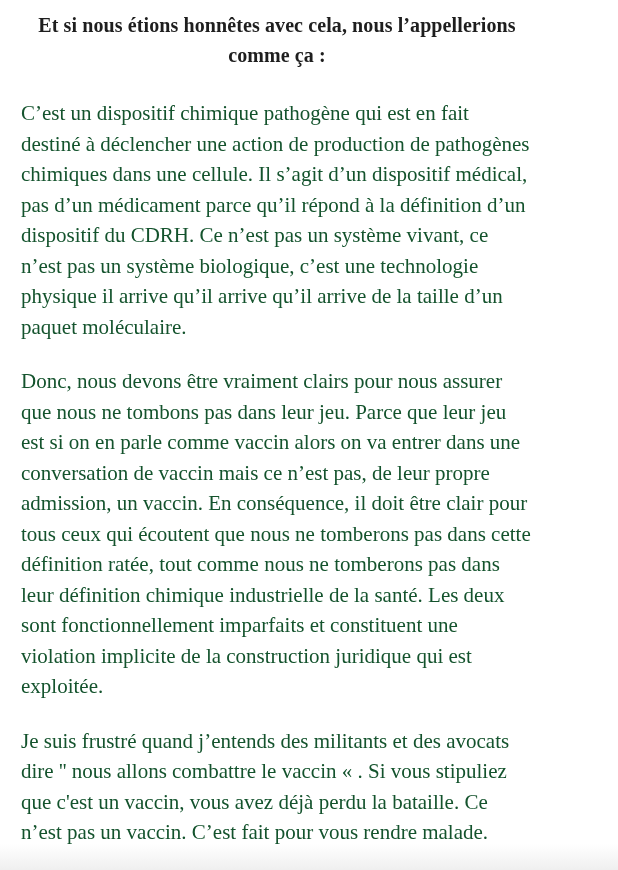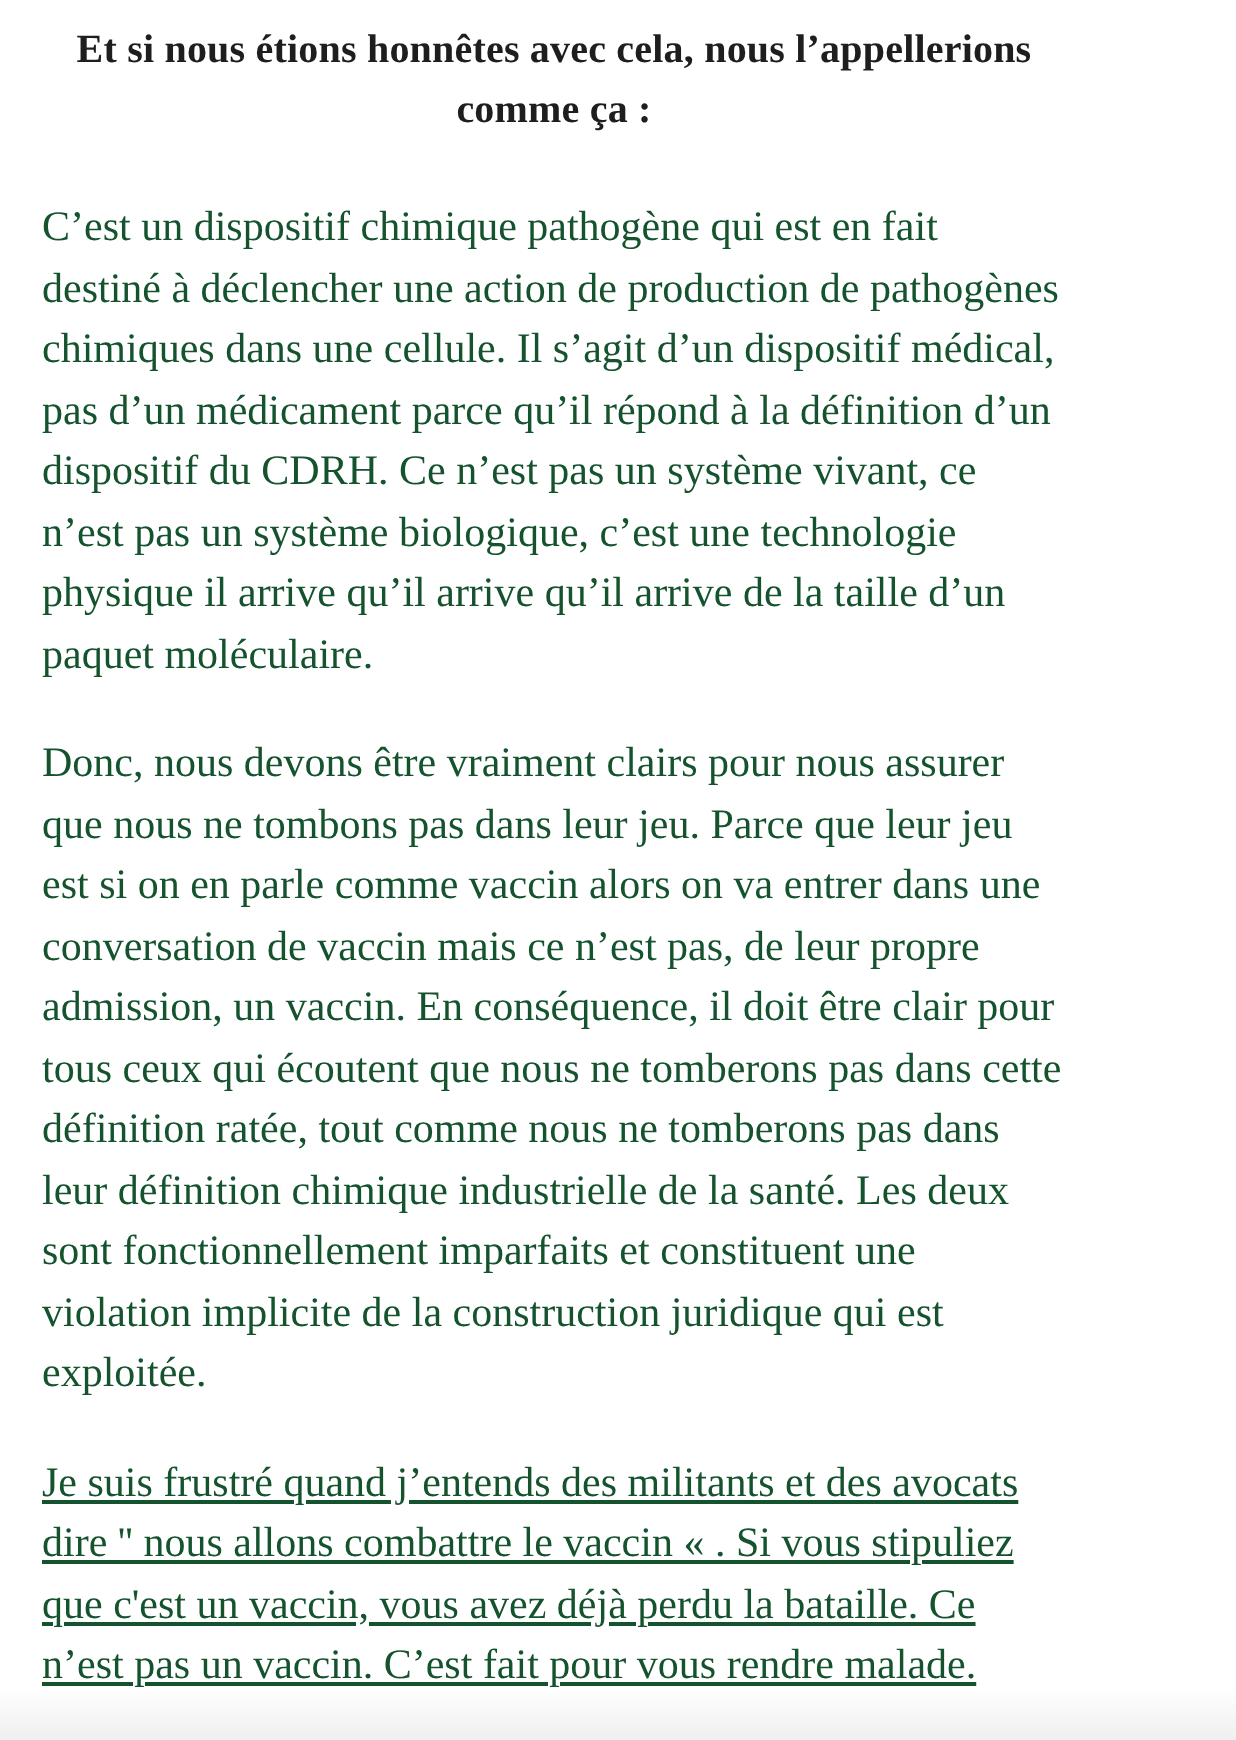--- a/index.html
+++ b/index.html
@@ -32,21 +32,20 @@
     }
     .article-paragraph {
       font-size: 21px;
       line-height: 30.5px;
       color: #14532d;
       margin: 0 0 24px 0;
       letter-spacing: 0;
     }
     .article-paragraph:last-child {
       margin-bottom: 0;
-      text-decoration: underline;
     }
     .bottom-fade {
       position: absolute;
       left: 0;
       bottom: 0;
       width: 100%;
       height: 26px;
       background: linear-gradient(to bottom, rgba(255,255,255,0), #efefef);
       pointer-events: none;
     }

